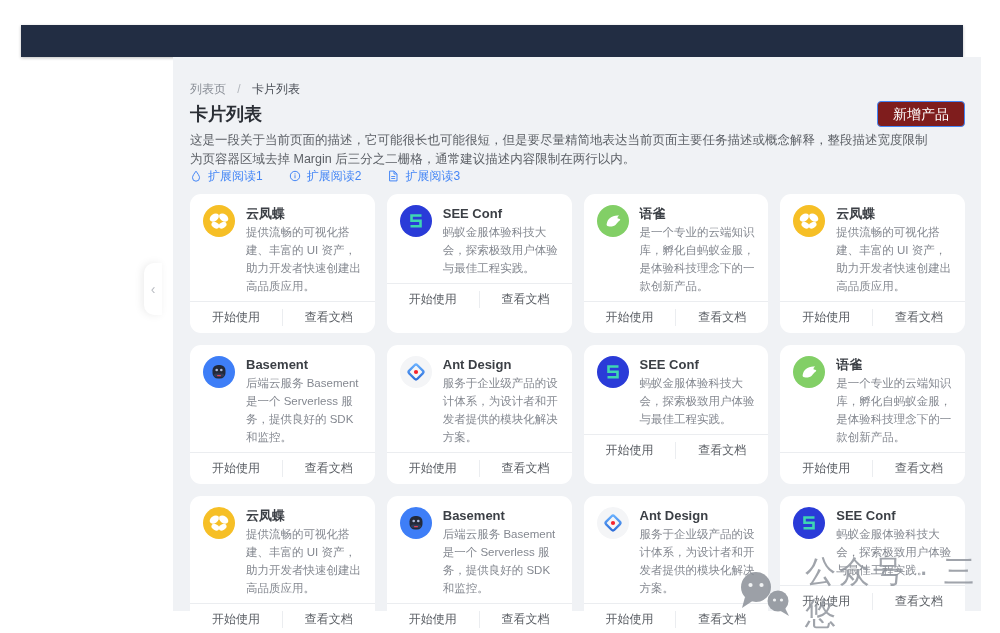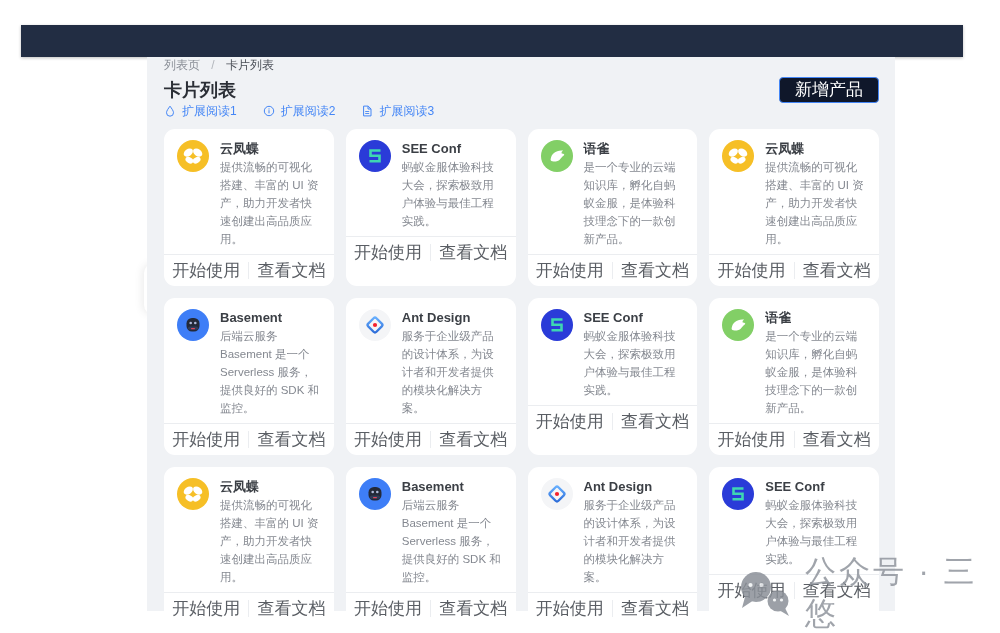--- a/index.html
+++ b/index.html
@@ -5,56 +5,56 @@
   * { margin:0; padding:0; box-sizing:border-box; }
   html,body { width:1000px; height:633px; background:#ffffff;
     font-family:"Liberation Sans","DejaVu Sans",sans-serif; }
   .stage { position:relative; width:1000px; height:633px; overflow:hidden; background:#fff; }
 
   
   .navbar { position:absolute; left:21px; top:25px; width:942px; height:32px;
     background:#222d43; box-shadow:0 1px 3px rgba(0,0,0,.25); }
 
   
-  .main { position:absolute; left:147px; top:57px; width:748px; height:554px;
-    background:#f0f2f5; padding:0 16px 0 17px; }
+  .main { position:absolute; left:173px; top:57px; width:808px; height:554px;
+    background:#f0f2f5; padding:24px 16px 0 17px; }
 
   
   .drawer-handle { position:absolute; left:144px; top:263px; width:18px; height:52px;
     background:#fff; border-radius:10px 0 0 10px; box-shadow:-2px 0 8px rgba(0,0,0,.08);
     display:flex; align-items:center; justify-content:center; color:#b9bcc2; font-size:14px; }
 
   .breadcrumb { font-size:12px; color:#8a8f97; line-height:16px; }
   .breadcrumb .sep { margin:0 8px; color:#b3b7bd; }
   .breadcrumb .current { color:#4a4f57; }
 
   .title-row { display:flex; align-items:center; justify-content:space-between; margin-top:4px; }
   .page-title { font-size:18px; line-height:22px; font-weight:bold; color:#2b2f36; }
-  .add-btn { background:#0f172a; color:#fff; border:1px solid #4486f6; border-radius:4px;
-    font-size:17px; padding:5px 15px; line-height:14px; cursor:pointer; }
+  .add-btn { background:#7f1d1d; color:#fff; border:1px solid #4486f6; border-radius:4px;
+    font-size:14px; padding:5px 15px; line-height:14px; cursor:pointer; }
 
   .page-desc { margin-top:4px; max-width:742px; font-size:12.5px; line-height:18.5px; color:#5c6066; }
 
   .links-row { margin-top:0; display:flex; align-items:center; gap:26px; }
   .ext-link { display:inline-flex; align-items:center; gap:6px; color:#4486f6;
     font-size:12px; line-height:16px; text-decoration:none; cursor:pointer; }
   .ext-link svg { display:block; }
 
   
   .card-grid { margin-top:10px; display:grid; grid-template-columns:repeat(4,1fr); gap:12px; }
   .card { background:#fff; border-radius:11px; overflow:hidden; }
   .card-body { display:flex; padding:11px 13px 6px 13px; }
   .card-icon { width:32px; height:32px; flex:0 0 32px; margin-right:11px; }
   .card-icon svg { width:32px; height:32px; display:block; }
   .card-text { flex:1; min-width:0; }
   .card-title { font-size:13px; line-height:18px; font-weight:bold; color:#3b3f45; }
   .card-desc { margin-top:0; font-size:11.5px; line-height:18px; color:#848890; min-height:54px; }
   .card-footer { border-top:1px solid #ebedf0; height:32px; display:flex; align-items:stretch; }
   .card-action { flex:1; display:flex; align-items:center; justify-content:center;
-    font-size:17px; color:#5a5e64; cursor:pointer; }
+    font-size:12px; color:#5a5e64; cursor:pointer; }
   .card-footer .v-div { width:1px; background:#ebedf0; margin:7px 0; }
 
   
   .watermark { position:absolute; left:733px; top:551px; display:flex; align-items:center;
     gap:10px; opacity:.85; z-index:5; }
   .watermark .wm-text { font-size:31px; letter-spacing:3px; color:#90959d; }
   .watermark svg { display:block; }
 </style>
 </head>
 <body>
@@ -73,20 +73,21 @@
       <span>列表页</span>
       <span class="sep">/</span>
       <span class="current">卡片列表</span>
     </div>
 
     <div class="title-row">
       <div class="page-title">卡片列表</div>
       <button class="add-btn">新增产品</button>
     </div>
 
+    <div class="page-desc">这是一段关于当前页面的描述，它可能很长也可能很短，但是要尽量精简地表达当前页面主要任务描述或概念解释，整段描述宽度限制为页容器区域去掉 Margin 后三分之二栅格，通常建议描述内容限制在两行以内。</div>
 
     <div class="links-row">
       <a class="ext-link">
         <span>
           <svg width="12" height="12" viewBox="0 0 12 12">
               <path d="M6 1.2 C4.3 3.5 2.5 5.9 2.5 7.7 a3.5 3.5 0 0 0 7 0 C9.5 5.9 7.7 3.5 6 1.2 Z" fill="none" stroke="currentColor" stroke-width="1"></path>
             </svg>
         </span>
         <span>扩展阅读1</span>
       </a>

